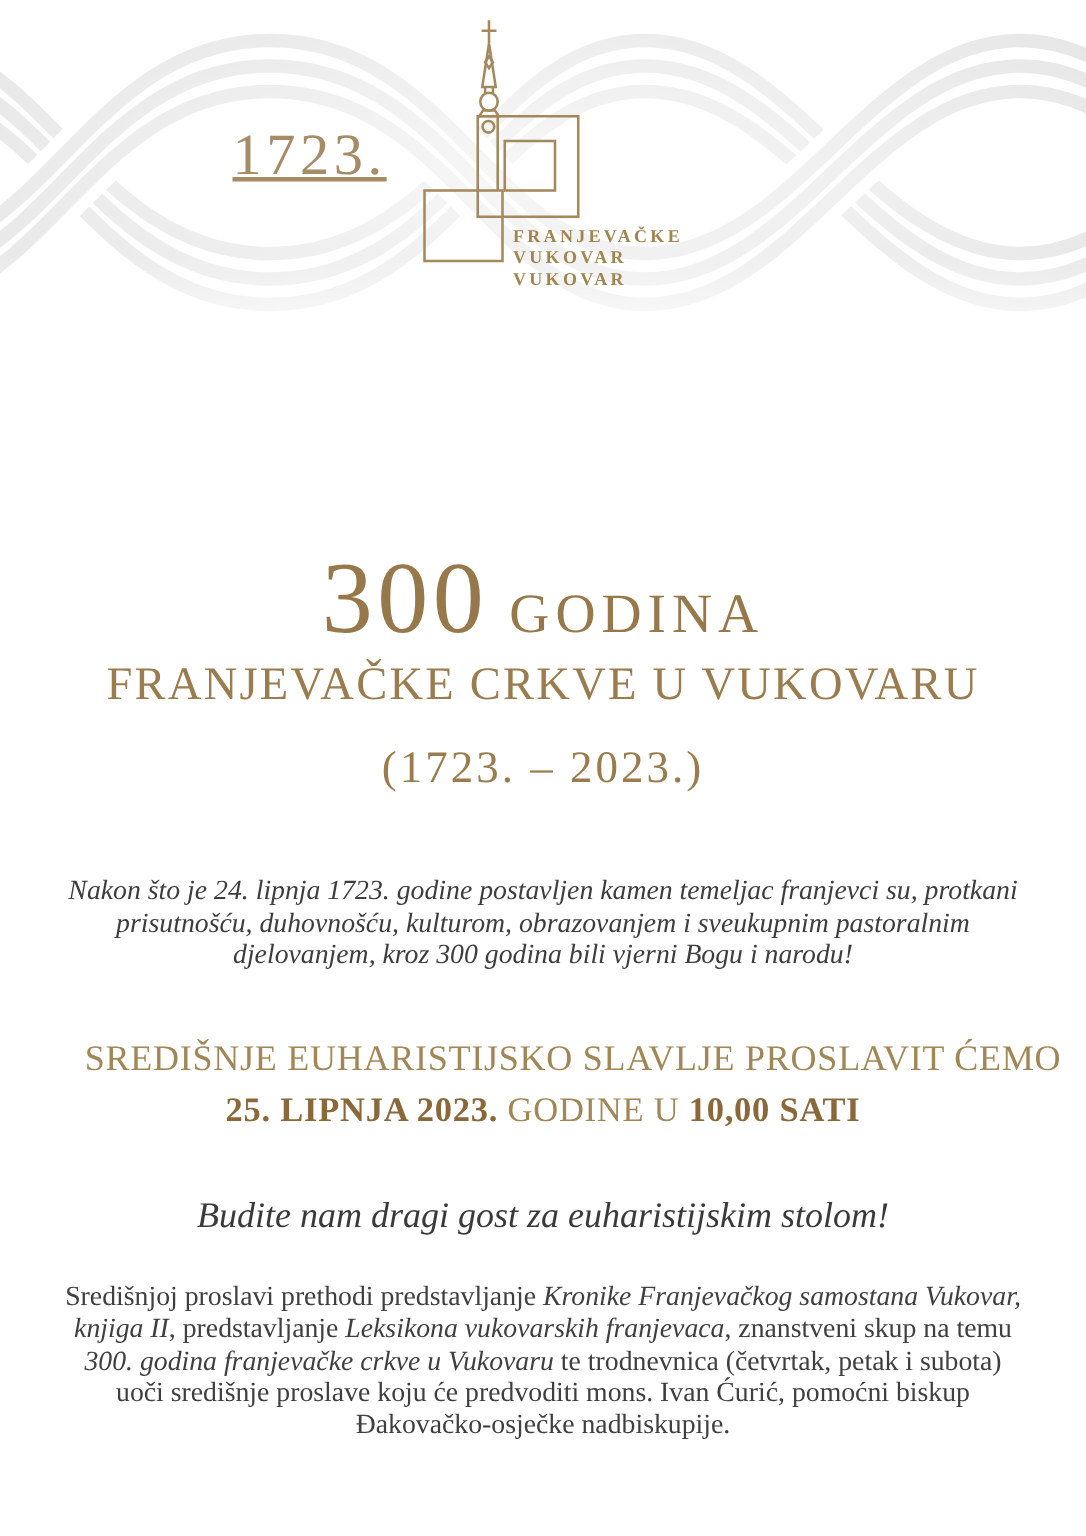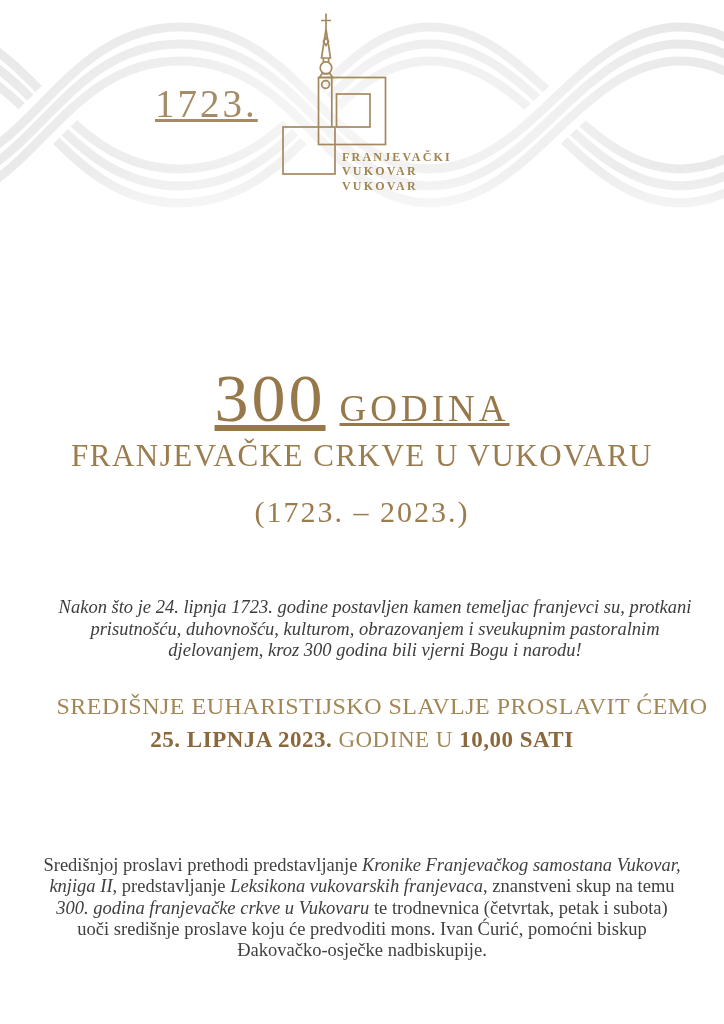--- a/index.html
+++ b/index.html
@@ -50,21 +50,20 @@
 
   .title-row {
     position: absolute;
     top: 364px;
     width: 100%;
     display: flex;
     justify-content: center;
     align-items: baseline;
     gap: 14px;
     color: #97784a;
-    text-decoration: underline;
   }
   .title-num  { font-size: 68px; line-height: 1; letter-spacing: 3px; }
   .title-word { font-size: 37px; line-height: 1; letter-spacing: 4px; }
 
   .title2 {
     position: absolute;
     top: 440px;
     width: 100%;
     text-align: center;
     font-size: 31px;
@@ -81,21 +80,21 @@
     line-height: 1;
     letter-spacing: 2px;
     color: #9b7c4e;
   }
 
   .history {
     position: absolute;
     top: 584px;
     left: 40px;
     width: 644px;
-    margin: 13px;
+    margin: 0;
     text-align: center;
     font-style: italic;
     font-size: 18.5px;
     line-height: 21.5px;
     color: #3d3d3d;
   }
 
   .event1 {
     position: absolute;
     top: 694px;
@@ -192,21 +191,21 @@
       <path d="M322 73.6 L330 73.6 L332.5 77.5 L319.5 77.5 Z"></path>
       <path d="M331.8 77.5 V127"></path>
       <circle cx="325.6" cy="84.5" r="3.9"></circle>
       <rect x="318.5" y="77.5" width="67" height="67"></rect>
       <rect x="336.5" y="94" width="33.5" height="33"></rect>
       <rect x="283" y="127" width="52" height="47"></rect>
     </g>
   </svg>
 
   <div class="logo-text">
-    <div>FRANJEVAČKI</div>
+    <div>FRANJEVAČKE</div>
     <div>VUKOVAR</div>
     <div>VUKOVAR</div>
   </div>
 
 
   <div class="title-row">
     <span class="title-num">300</span>
     <span class="title-word">GODINA</span>
   </div>
 
@@ -216,16 +215,17 @@
   <p class="history">Nakon što je 24. lipnja 1723. godine postavljen kamen temeljac franjevci su, protkani prisutnošću, duhovnošću, kulturom, obrazovanjem i sveukupnim pastoralnim djelovanjem, kroz 300 godina bili vjerni Bogu i narodu!</p>
 
   <div class="event1">SREDIŠNJE EUHARISTIJSKO SLAVLJE PROSLAVIT ĆEMO</div>
 
   <div class="event2">
     <span class="bold">25. LIPNJA 2023.</span>
     <span>GODINE U</span>
     <span class="bold">10,00 SATI</span>
   </div>
 
+  <div class="guest">Budite nam dragi gost za euharistijskim stolom!</div>
 
   <p class="details"><span>Središnjoj proslavi prethodi predstavljanje </span><span class="seg-italic">Kronike Franjevačkog samostana Vukovar, knjiga II</span><span>, predstavljanje </span><span class="seg-italic">Leksikona vukovarskih franjevaca</span><span>, znanstveni skup na temu </span><span class="seg-italic">300. godina franjevačke crkve u Vukovaru</span><span> te trodnevnica (četvrtak, petak i subota) uoči središnje proslave koju će predvoditi mons. Ivan Ćurić, pomoćni biskup Đakovačko-osječke nadbiskupije.</span></p>
 
 </div>
 
 </body></html>

